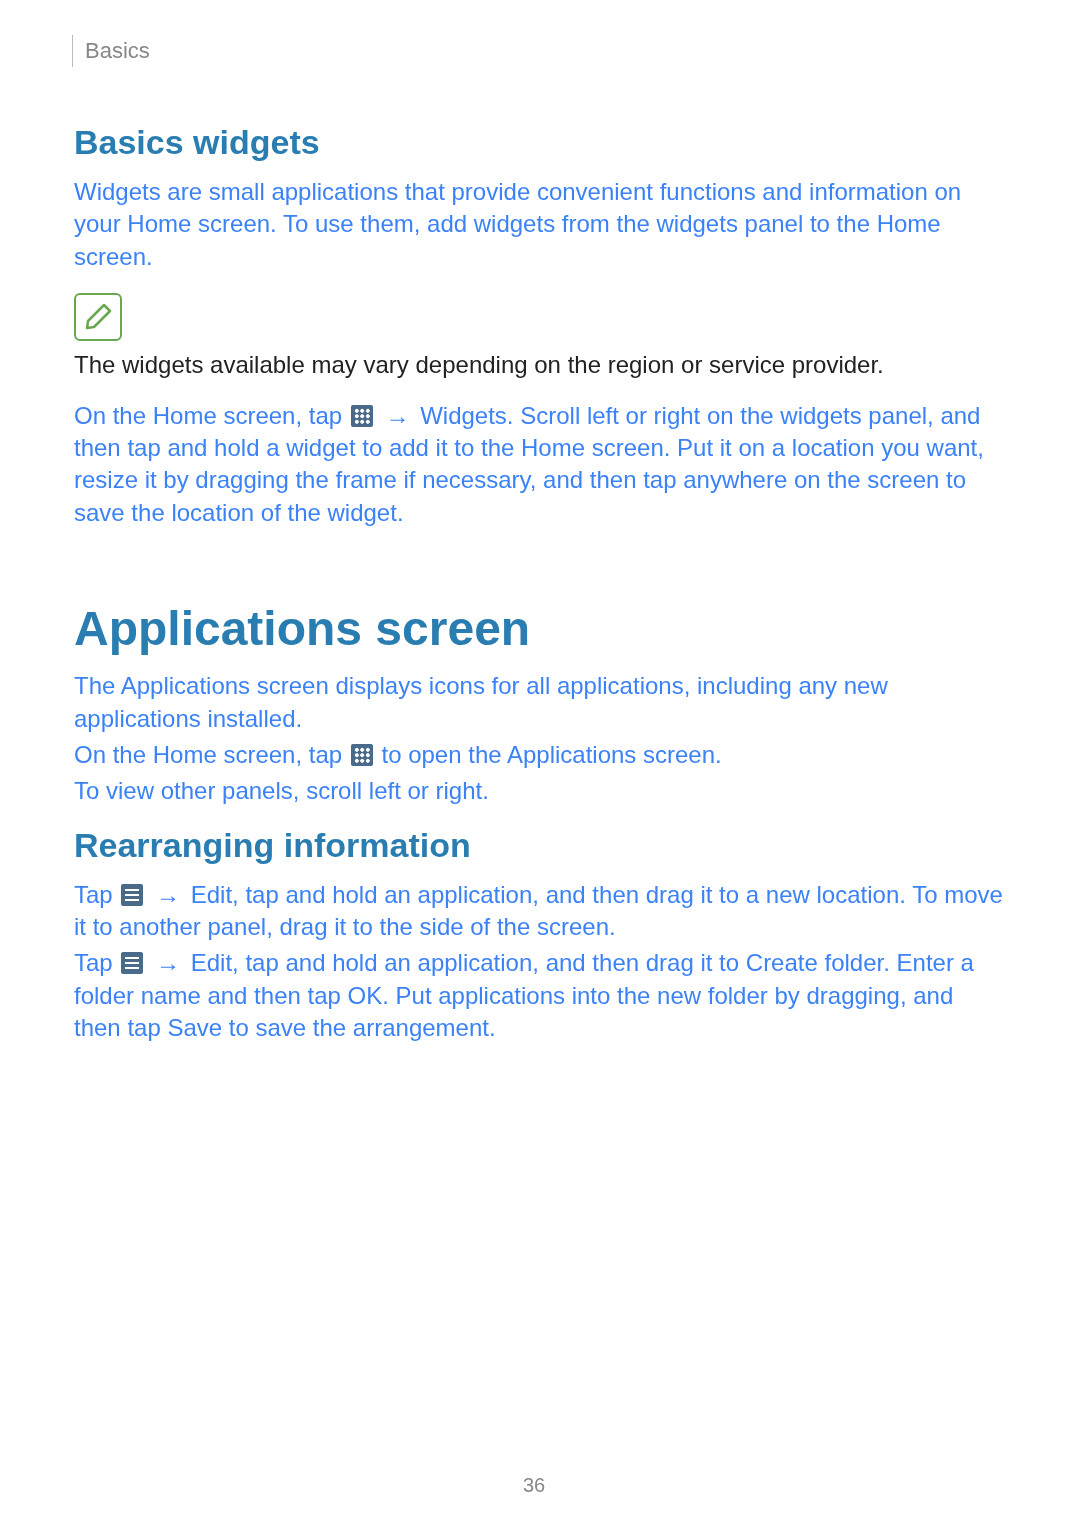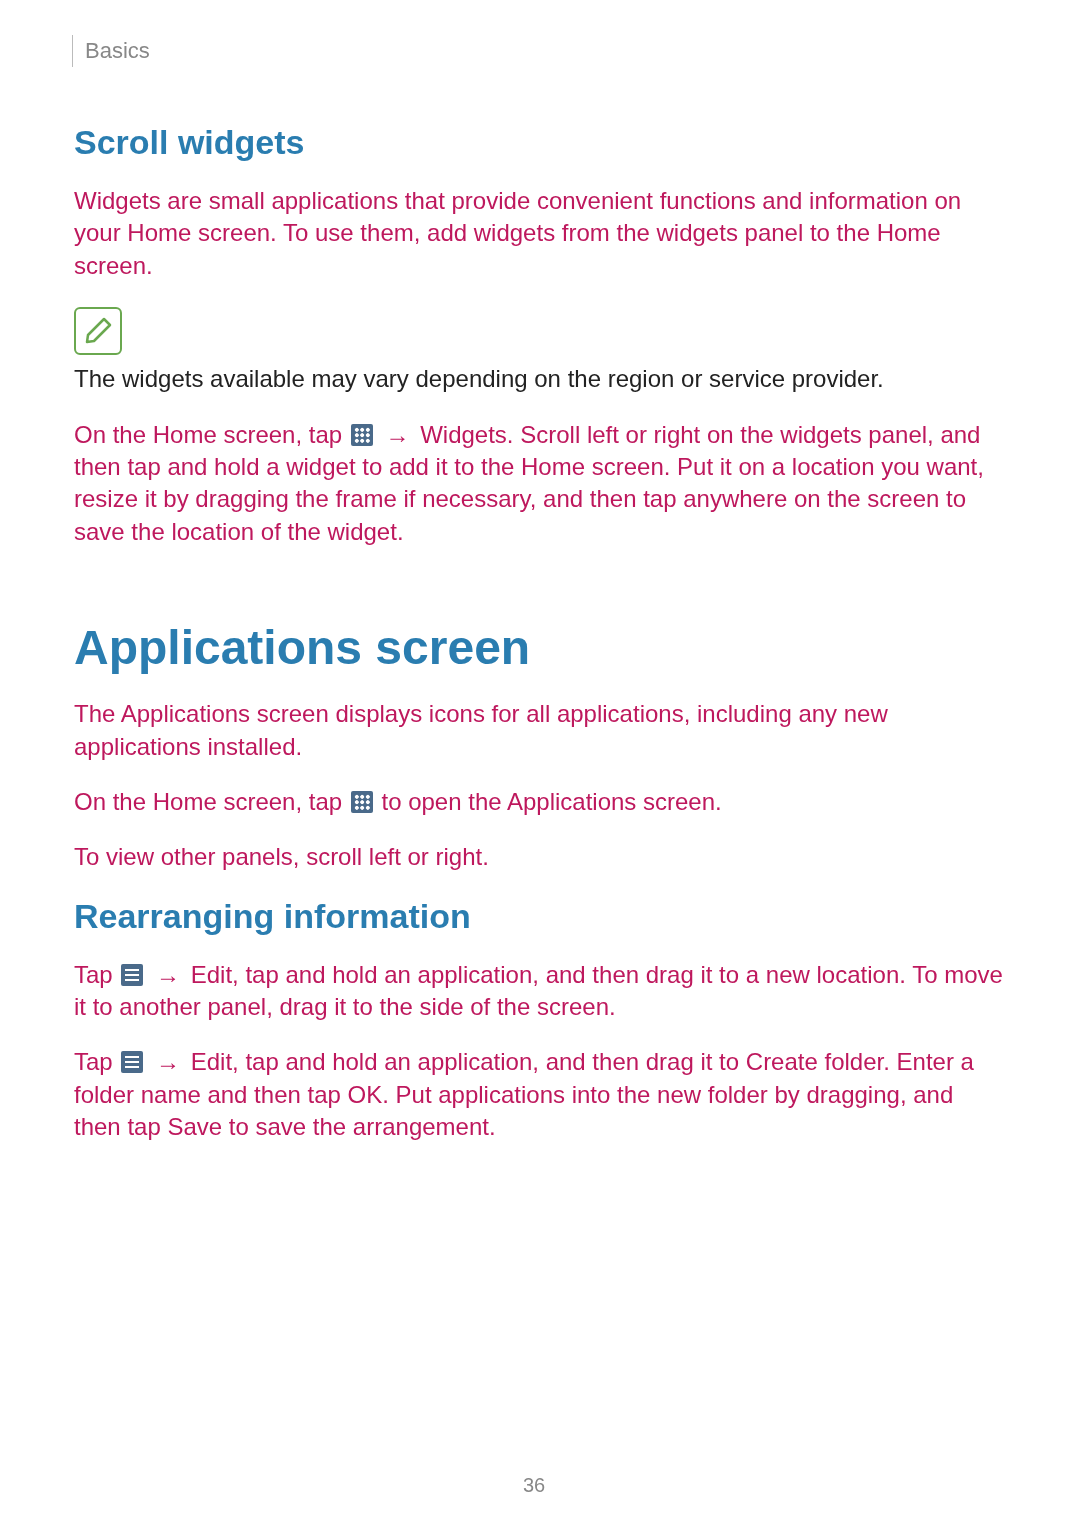--- a/index.html
+++ b/index.html
@@ -42,22 +42,22 @@
   }
   h1.main {
     color: #2a7db0;
     font-size: 48px;
     font-weight: 700;
     margin: 72px 0 14px 0;
   }
   p {
     font-size: 24px;
     line-height: 1.35;
-    margin: 23px 0;
-    color: #be185d;
+    margin: 4px 0;
+    color: #3b82f6;
   }
   .note-row {
     display: flex;
     align-items: flex-start;
     margin: 18px 0 18px 0;
     flex-direction: column;
   }
   .note-icon-box {
     width: 44px;
     height: 44px;
@@ -127,21 +127,21 @@
 </head>
 <body>
 
 <div class="page">
 
   <div class="header-bar">
     <div class="header-divider"></div>
     <span class="section-label">Basics</span>
   </div>
 
-  <h2 class="sub">Scroll widgets</h2>
+  <h2 class="sub">Basics widgets</h2>
 
   <p>Widgets are small applications that provide convenient functions and information on your Home screen. To use them, add widgets from the widgets panel to the Home screen.</p>
 
   <div class="note-row">
     <div class="note-icon-box">
       <svg viewBox="0 0 32 32" fill="none" stroke="#6aa84f" stroke-width="2.5" stroke-linecap="round" stroke-linejoin="round">
         <path d="M22 4 L28 10 L12 26 L5 27 L6 20 Z"></path>
       </svg>
     </div>
     <div class="note-text">The widgets available may vary depending on the region or service provider.</div>

